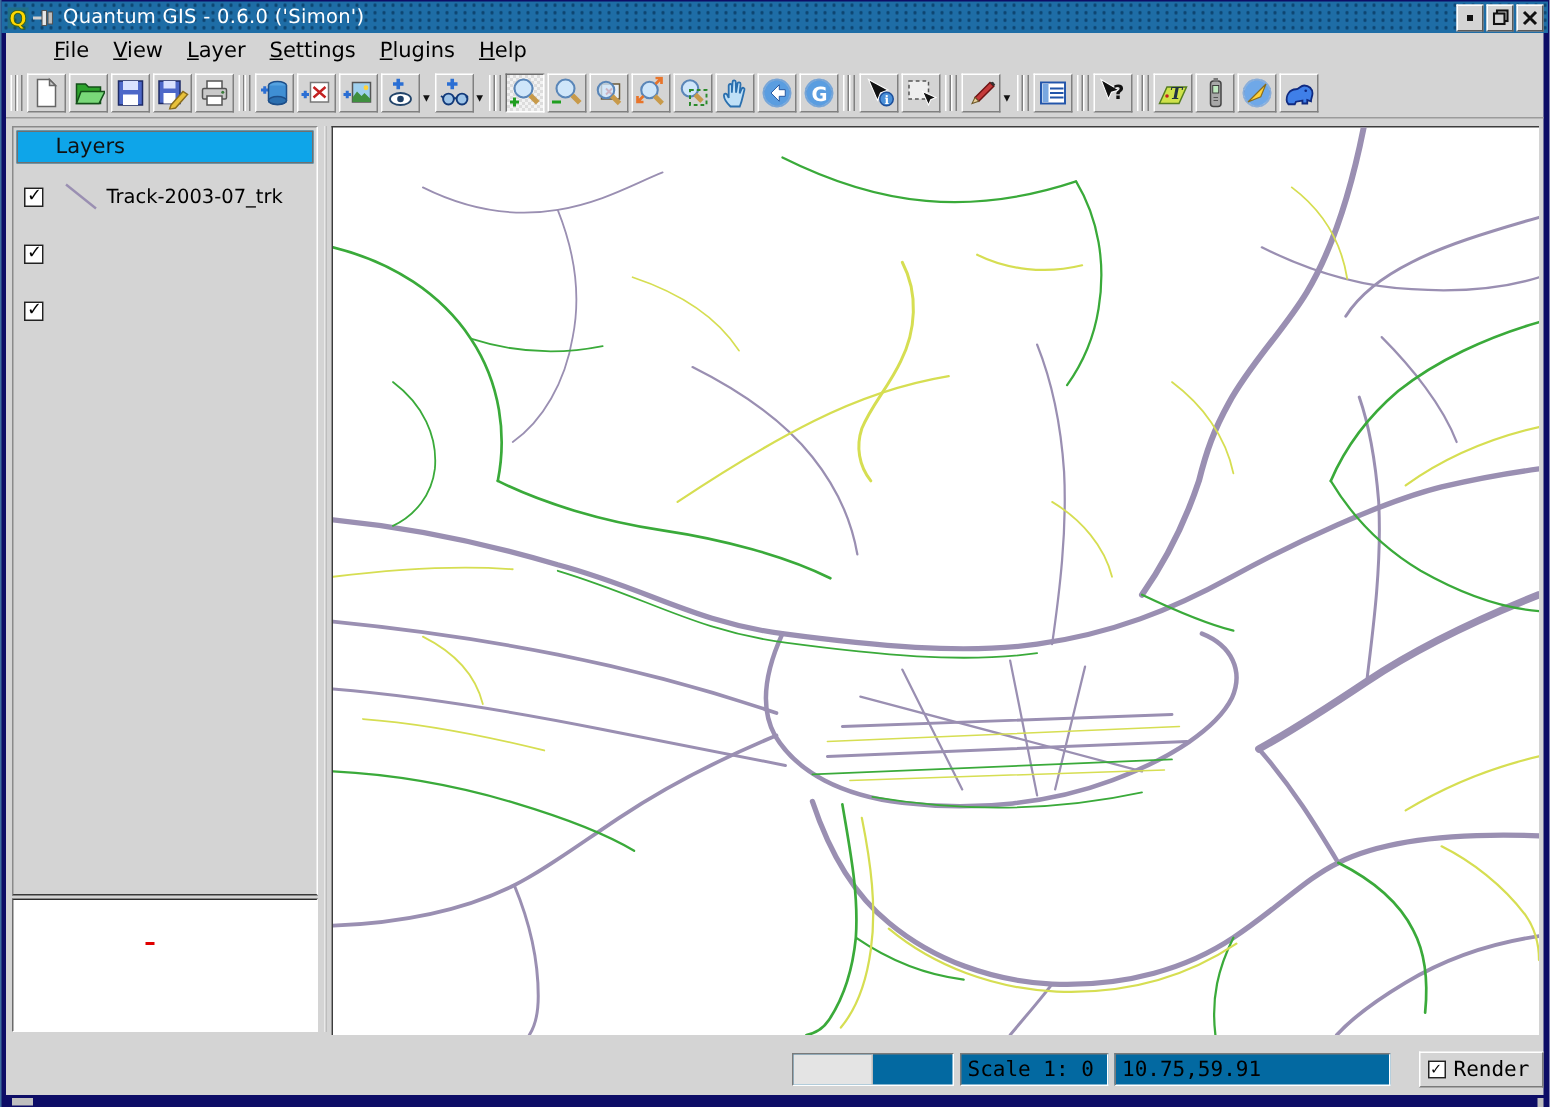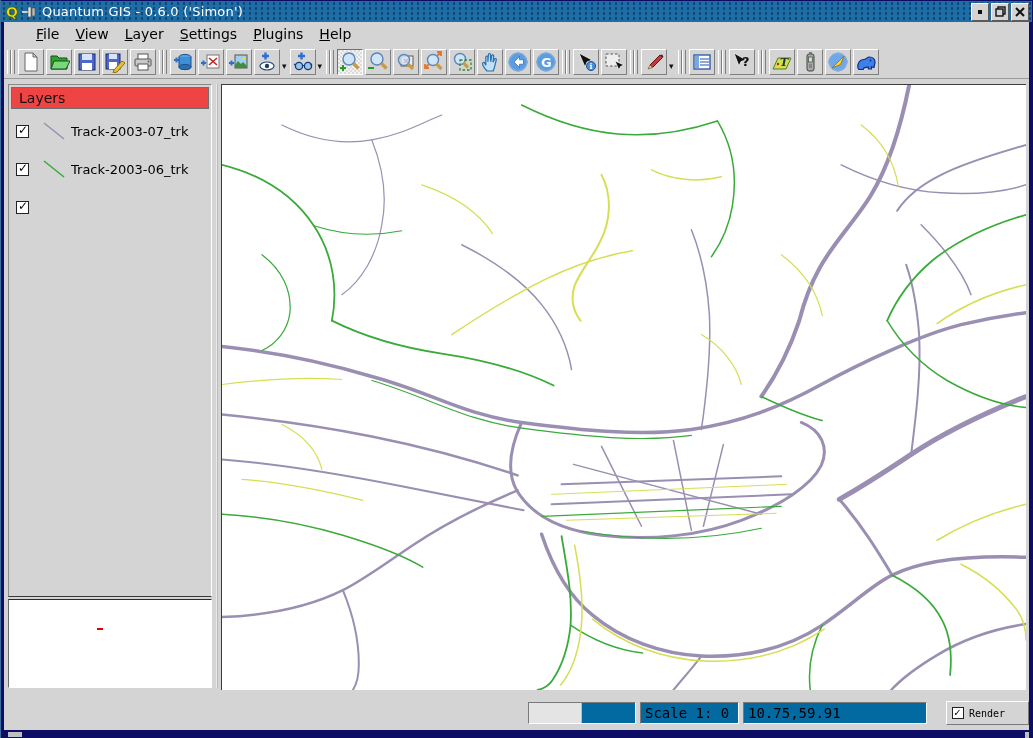--- a/index.html
+++ b/index.html
@@ -64,22 +64,22 @@
   .dd-arrow { font-size:9px; color:#111; margin:8px 2px 0 1px; flex:none; }
   
   .main { position:absolute; top:57px; left:0; right:0; height:611px; }
   .layers-frame {
     position:absolute; left:4px; top:5px; width:204px; height:513px;
     background:#d4d4d4;
     border-top:1px solid #8a8a8a; border-left:1px solid #8a8a8a;
     border-right:1px solid #fff; border-bottom:1px solid #3a3a3a;
   }
   .layers-header {
-    margin:2px; height:22px; border:1px solid #6f6f6f; background:#ef4444;
-    font-size:14px; color:#111; display:flex; align-items:center; padding-left:7px;
+    margin:2px; height:22px; border:1px solid #6f6f6f; background:#0ea5e9;
+    font-size:14px; color:#111; display:flex; align-items:center; padding-left:25px;
   }
   .layer-row { position:absolute; left:2px; right:2px; height:38px; display:flex; align-items:center; }
   .chk {
     width:13px; height:13px; background:#fff; border:1px solid #222;
     margin-left:5px; flex:none; position:relative;
   }
   .chk.on::after { content:"✓"; position:absolute; left:1px; top:-3px; font-size:12px; font-weight:bold; color:#000; }
   .layer-body { display:flex; align-items:center; flex:1; height:36px; margin-left:6px; border:2px solid transparent; }
   .layer-body.selected { border:2px solid #000080; }
   .layer-sym { width:34px; height:24px; flex:none; }
@@ -110,21 +110,21 @@
   .sb-progress { left:524px; width:108px; padding:0; }
   .sb-progress .cell { width:50%; height:100%; }
   .sb-progress .cell.lt { background:#e4e4e4; border-right:1px solid #bcbcbc; }
   .sb-scale { left:636px; width:99px; }
   .sb-coords { left:739px; width:184px; }
   .sb-render {
     position:absolute; top:3px; left:942px; width:83px; height:24px;
     border-top:1px solid #fff; border-left:1px solid #fff;
     border-right:1px solid #7a7a7a; border-bottom:1px solid #7a7a7a;
     display:flex; align-items:center; padding-left:5px;
-    font-family:"DejaVu Sans Mono", monospace; font-size:10px; color:#000;
+    font-family:"DejaVu Sans Mono", monospace; font-size:14px; color:#000;
   }
   .sb-render .chk { margin:0 5px 0 0; width:12px; height:12px; }
   .sb-render .chk.on::after { font-size:11px; top:-2px; }
   
   .grip { position:absolute; height:5px; bottom:1px; background:#bfbfbf; }
   .grip.l { left:8px; width:14px; }
   .grip.r { right:4px; width:4px; height:6px; bottom:0; }
   .edge-hl { position:absolute; left:0; top:0; bottom:0; width:1px; background:#3c6e9e; }
 </style>
 <style>.lc0{stroke:#9a8fb2;}.lc1{stroke:#3aaa3a;}.lc2{stroke:#d6de52;}</style></head>
@@ -399,26 +399,20 @@
         <div class="layer-body">
           <svg class="layer-sym" viewBox="0 0 34 24">
             <path class="lc0" d="M7 4 L27 20" fill="none" stroke-width="1.6"></path>
           </svg>
           <span class="layer-name">Track-2003-07_trk</span>
         </div>
       </div>
 
       <div class="layer-row" style="top:65px">
         <div class="chk on"></div>
-        <div class="layer-body">
-          <svg class="layer-sym" viewBox="0 0 34 24">
-            <path class="lc1" d="M7 4 L27 20" fill="none" stroke-width="1.6"></path>
-          </svg>
-          <span class="layer-name">Track-2003-06_trk</span>
-        </div>
       </div>
 
       <div class="layer-row" style="top:103px">
         <div class="chk on"></div>
       </div>
     </div>
 
     <div class="overview-frame">
       <div class="ov-extent"></div>
     </div>

